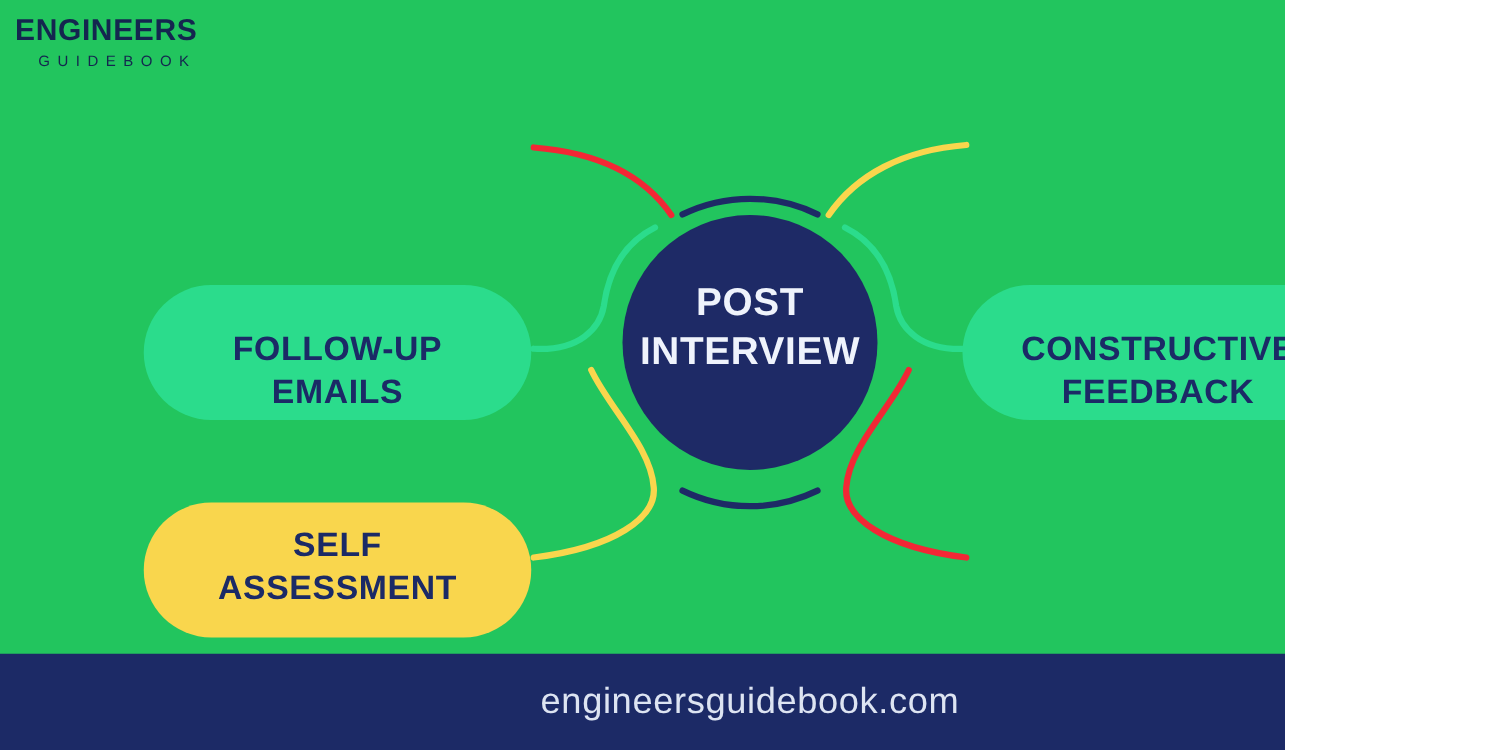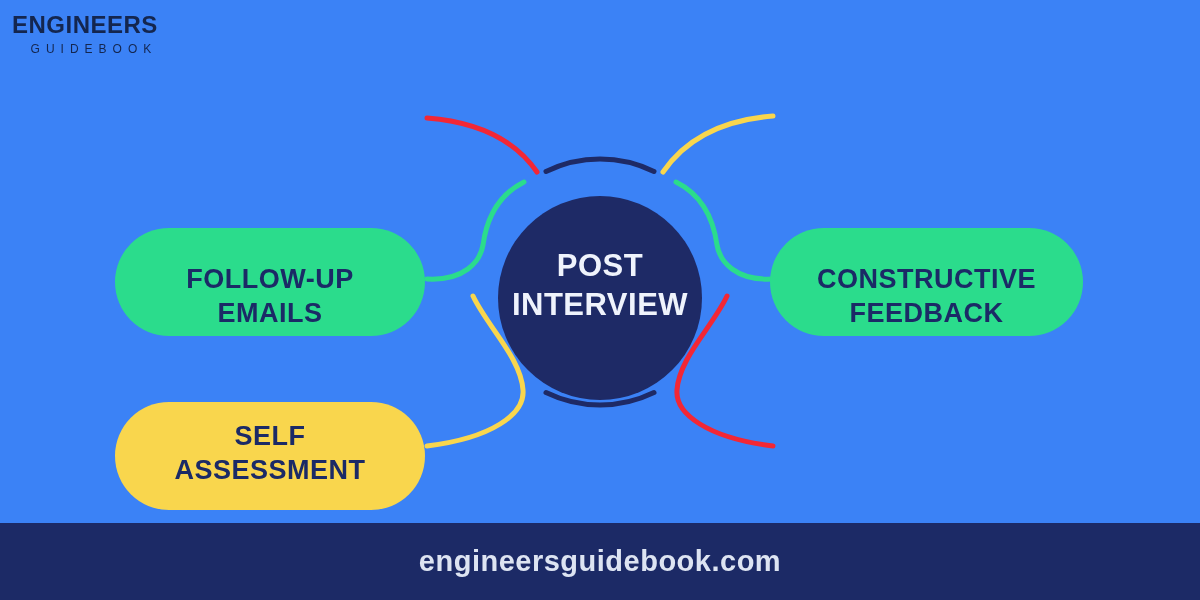--- a/index.html
+++ b/index.html
@@ -1,22 +1,22 @@
 <!DOCTYPE html>
 <html><head>
 <meta charset="utf-8">
 <style>
   html, body { margin: 0; padding: 0; }
   body { font-family: "Liberation Sans", sans-serif; }
 
   .canvas {
     position: relative;
-    width: 1200px;
+    width: 1028px;
     height: 600px;
-    background: #3b82f6;
+    background: #22c55e;
     overflow: hidden;
   }
 
   
   .logo {
     position: absolute;
     left: 12px;
     top: 12px;
     text-align: center;
     color: #14264F;
@@ -49,21 +49,21 @@
   }
   .wire-red    { stroke: #F32735; }
   .wire-green  { stroke: #2BDC8C; }
   .wire-yellow { stroke: #F9D64D; }
   .wire-navy   { stroke: #1E2A66; }
 
   
   .hub {
     position: absolute;
     left: 498px;
-    top: 196px;
+    top: 172px;
     width: 204px;
     height: 204px;
     border-radius: 50%;
     background: #1E2A66;
     display: flex;
     align-items: center;
     justify-content: center;
     text-align: center;
     padding-bottom: 0;
     box-sizing: border-box;
@@ -116,21 +116,21 @@
     width: 1200px;
     height: 77px;
     background: #1C2A66;
     display: flex;
     align-items: center;
     justify-content: center;
   }
   .footer-url {
     color: #DDE4F2;
     font-size: 29px;
-    font-weight: bold;
+    font-weight: normal;
     letter-spacing: 0.5px;
   }
 </style>
 </head>
 <body>
 
 <div class="canvas">
 
   <div class="logo">
     <div class="logo-name">ENGINEERS</div>

